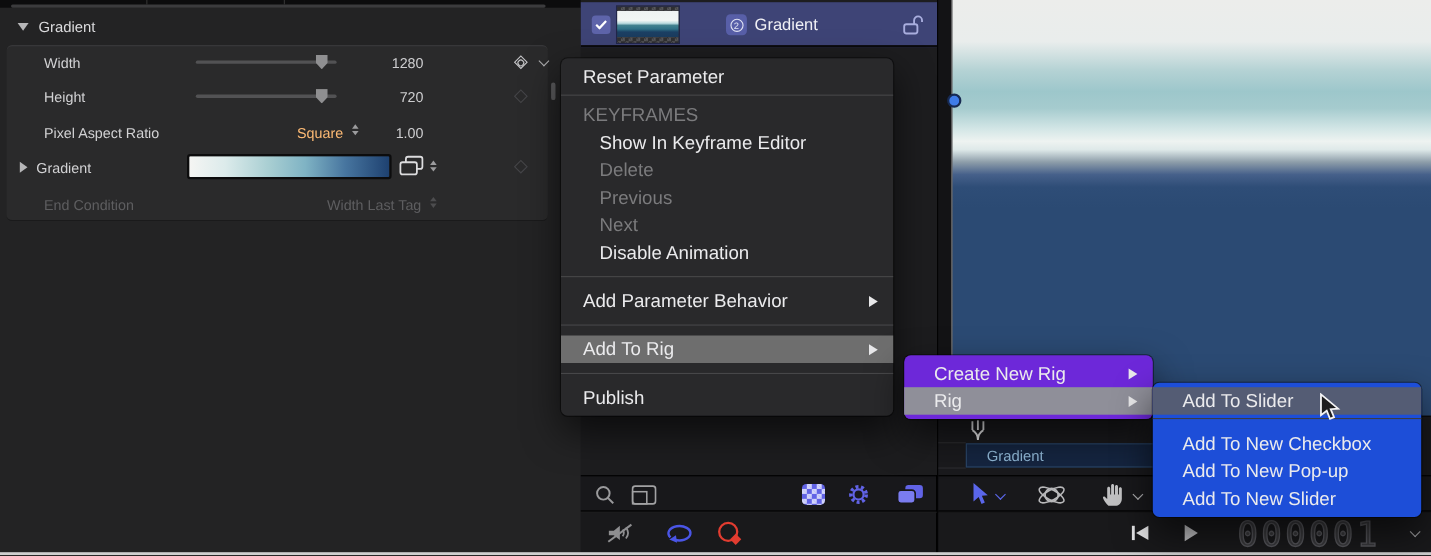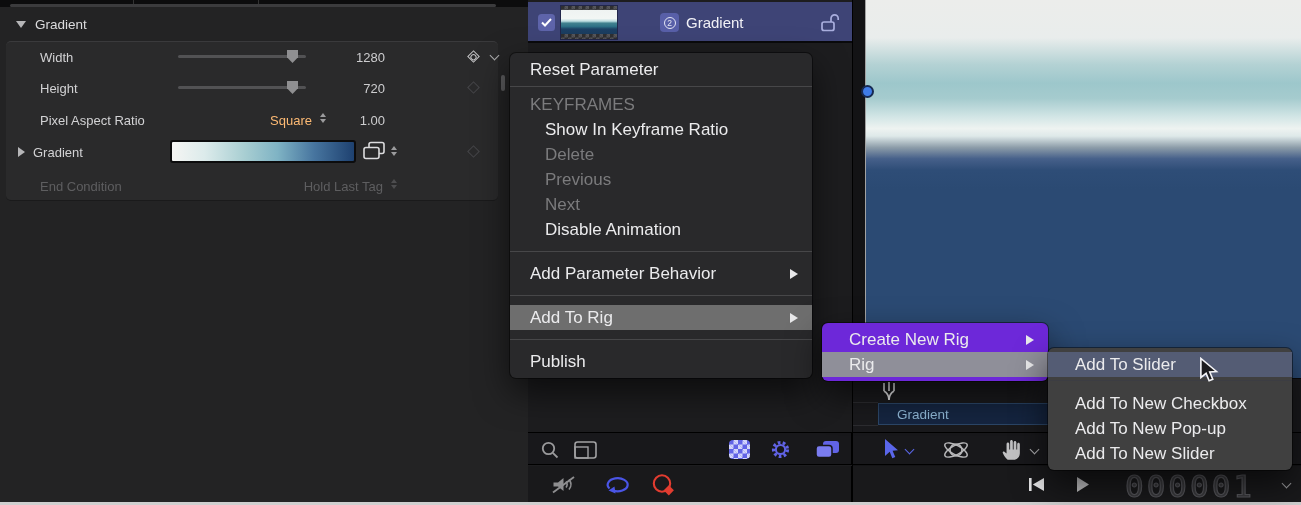--- a/index.html
+++ b/index.html
@@ -76,21 +76,21 @@
 
   
   .timecode{font-family:"DejaVu Sans Mono","Liberation Mono",monospace;font-size:31px;letter-spacing:3px;
     color:rgba(140,140,146,.28);-webkit-text-stroke:1.2px #55555a}
 
   
   .menu{position:absolute;border-radius:6px;padding:4px 0;font-size:17px;color:#ebebed;
         box-shadow:0 14px 34px rgba(0,0,0,.6),0 0 0 1px rgba(0,0,0,.45)}
   .menu-main{left:510px;top:53px;width:302px;background:#29292b;z-index:20}
   .menu-rig{left:822px;top:323px;width:226px;background:#6d28d9;z-index:21}
-  .menu-slider{left:1048px;top:348px;width:244px;background:#404040;z-index:22}
+  .menu-slider{left:1048px;top:348px;width:244px;background:#1d4ed8;z-index:22}
   .mi{position:relative;height:25px;display:flex;align-items:center;padding:0 14px 0 20px;white-space:nowrap}
   .mi .lbl{flex:1}
   .mi .arr{width:0;height:0;border-left:8px solid #e8e8ea;border-top:5.5px solid transparent;border-bottom:5.5px solid transparent;margin-left:8px}
   .mi.indent{padding-left:35px}
   .mi.disabled{color:#7b7b7d}
   .mi.header{color:#7b7b7d}
   .mi.pad27{padding-left:27px}
   .hl-gray{background:#6e6e6e}
   .hl-rig{background:#8f8f99}
   .hl-slider{background:#545c74}
@@ -148,21 +148,21 @@
       <rect x="7" y="1.5" width="15" height="11" rx="2" fill="none" stroke="#dcdcde" stroke-width="1.6"></rect>
       <rect x="2" y="6.5" width="15" height="11" rx="2" fill="#2a2a2b" stroke="#dcdcde" stroke-width="1.6"></rect>
     </svg>
     <div class="abs spin" style="left:391px;top:146px">
         <div class="tu"></div>
         <div class="td"></div>
       </div>
     <div class="abs kf inactive" style="left:469px;top:147px"></div>
 
     <div class="abs ins-label dim" style="left:40px;top:179px">End Condition</div>
-    <div class="abs ins-val dim" style="left:240px;top:179px;width:143px">Hold Last Tag</div>
+    <div class="abs ins-val dim" style="left:240px;top:179px;width:143px">Width Last Tag</div>
     <div class="abs spin dimspin" style="left:391px;top:179px">
         <div class="tu"></div>
         <div class="td"></div>
       </div>
 
     <div class="abs scrollbar"></div>
   </div>
 
   <div class="abs layers">
     <div class="abs layer-row">
@@ -270,21 +270,21 @@
 
   <div class="menu menu-main">
     <div class="mi">
         <span class="lbl">Reset Parameter</span>
       </div>
     <div class="sep m1"></div>
     <div class="mi header">
         <span class="lbl">KEYFRAMES</span>
       </div>
     <div class="mi indent">
-        <span class="lbl">Show In Keyframe Ratio</span>
+        <span class="lbl">Show In Keyframe Editor</span>
       </div>
     <div class="mi indent disabled">
         <span class="lbl">Delete</span>
       </div>
     <div class="mi indent disabled">
         <span class="lbl">Previous</span>
       </div>
     <div class="mi indent disabled">
         <span class="lbl">Next</span>
       </div>

